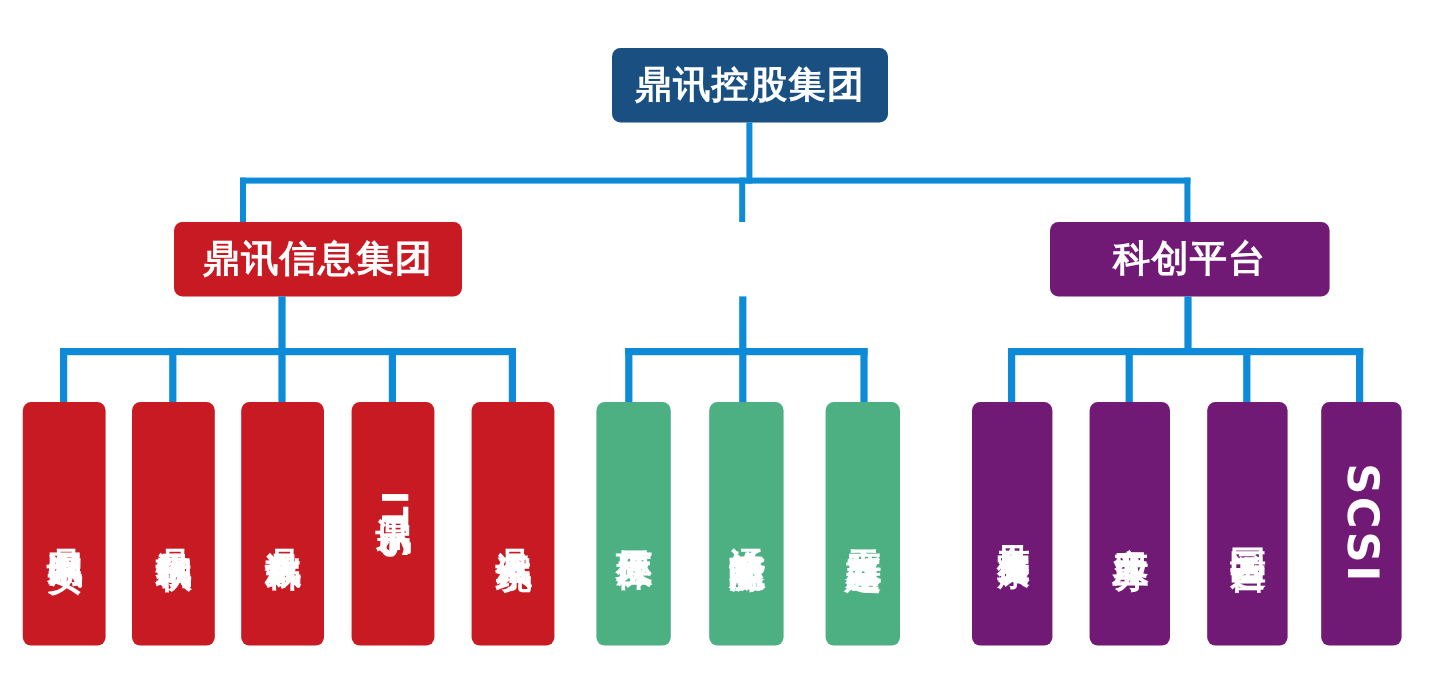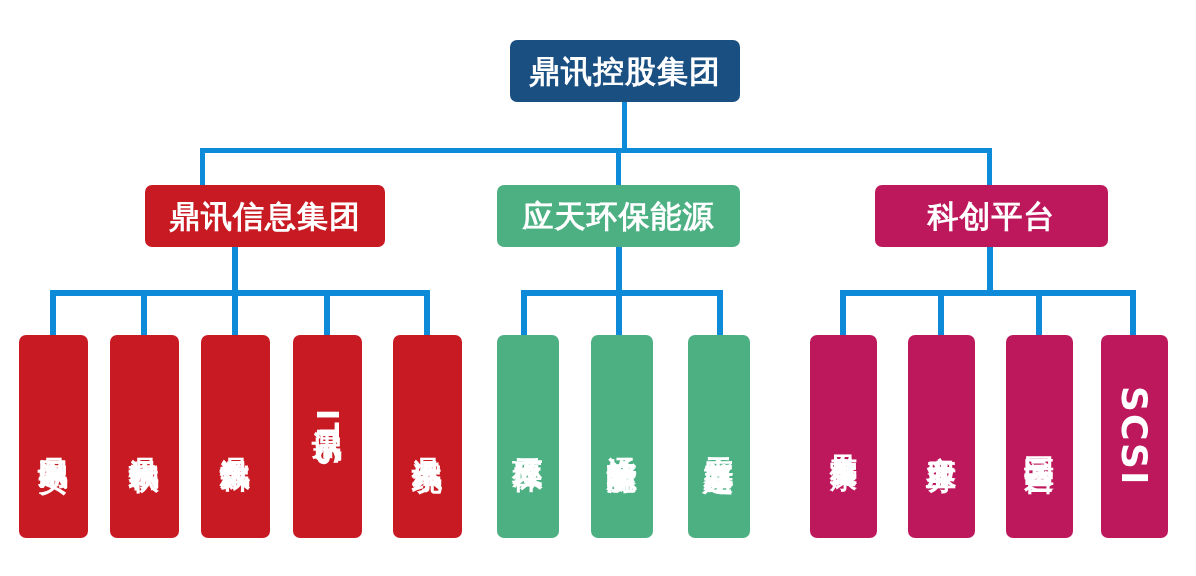--- a/index.html
+++ b/index.html
@@ -44,21 +44,21 @@
     display:block;
   }
   .vtext.rot{
     text-orientation:mixed;
     -webkit-text-orientation:mixed;
   }
 
   .c-navy {background:#1a4f82;}
   .c-red  {background:#c81a22;}
   .c-green{background:#4cb083;}
-  .c-blue {background:#be185d;}
+  .c-blue {background:#701a75;}
 </style>
 </head>
 <body>
 
 <div id="org-chart">
 
   <div class="node node-h c-navy" style="left:510px;top:40px;width:230px;height:62px;">
     <span>鼎讯控股集团</span>
   </div>
 
@@ -67,23 +67,20 @@
   <div class="conn" style="left:200px;top:148px;width:792px;height:5px;"></div>
 
   <div class="conn" style="left:200px;top:148px;width:5px;height:37px;"></div>
   <div class="conn" style="left:616px;top:148px;width:5px;height:37px;"></div>
   <div class="conn" style="left:987px;top:148px;width:5px;height:37px;"></div>
 
   <div class="node node-h c-red" style="left:125px;top:185px;width:240px;height:62px;margin-left:20px;">
     <span>鼎讯信息集团</span>
   </div>
 
-  <div class="node node-h c-green" style="left:497px;top:185px;width:243px;height:62px;">
-    <span>应天环保能源</span>
-  </div>
 
   <div class="node node-h c-blue" style="left:875px;top:185px;width:233px;height:62px;">
     <span>科创平台</span>
   </div>
 
   <div class="conn" style="left:232px;top:247px;width:6px;height:48px;"></div>
   <div class="conn" style="left:50px;top:290px;width:380px;height:6px;"></div>
   <div class="conn" style="left:50px;top:290px;width:6px;height:45px;"></div>
   <div class="conn" style="left:141px;top:290px;width:6px;height:45px;"></div>
   <div class="conn" style="left:232px;top:290px;width:6px;height:45px;"></div>

